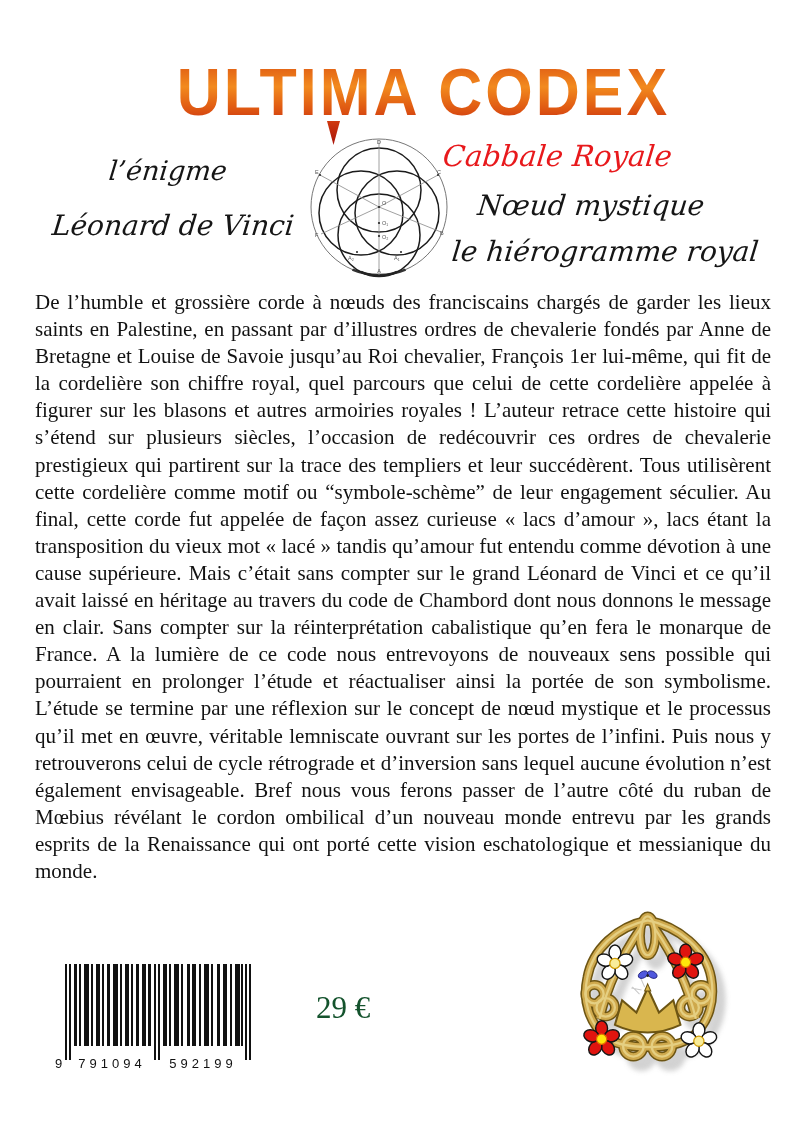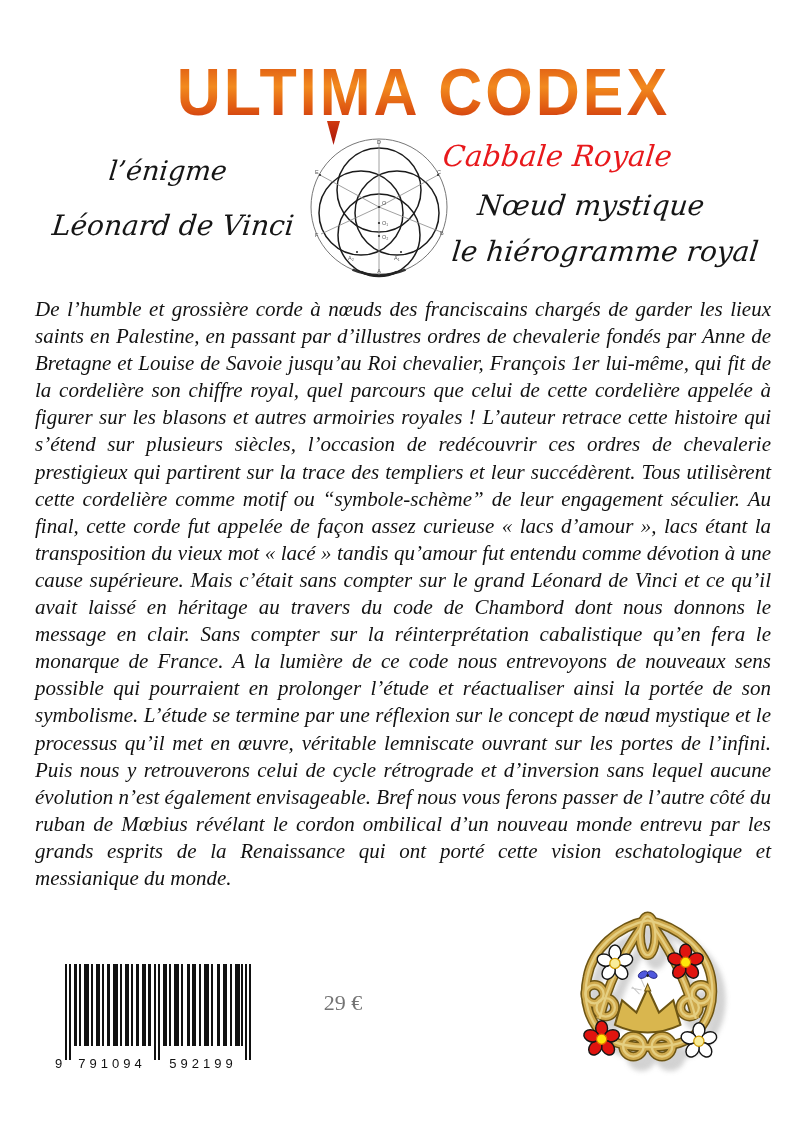--- a/index.html
+++ b/index.html
@@ -23,28 +23,28 @@
   .lt2{position:absolute;left:28px;top:201px;width:290px;text-align:center;font-size:28px;}
   .rt1{position:absolute;left:443px;top:131px;width:220px;text-align:center;font-size:29px;color:#e8191c;}
   .rt2{position:absolute;left:476px;top:181px;width:230px;text-align:center;font-size:28px;}
   .rt3{position:absolute;left:452px;top:227px;width:280px;text-align:center;font-size:28px;}
 
   
   .diagram{position:absolute;left:304px;top:127px;width:150px;height:148px;}
   .diagram text{font-family:"Liberation Sans",sans-serif;font-size:5.5px;fill:#555;}
 
   
-  .synopsis{position:absolute;left:35px;top:288px;width:736px;
-            font-size:21px;line-height:27.1px;text-align:justify;color:#121212;font-style:italic;}
+  .synopsis{position:absolute;left:35px;top:281px;width:736px;
+            font-size:21px;line-height:27.1px;text-align:justify;color:#121212;}
 
   
   .barcode{position:absolute;left:52px;top:956px;width:212px;height:106px;}
   .barcode text{font-family:"Liberation Sans",sans-serif;font-size:13px;fill:#111;}
   .price{position:absolute;left:288px;top:982px;width:110px;text-align:center;
-         font-size:22px;color:#737373;}
+         font-size:31px;color:#14532d;}
   .emblem{position:absolute;left:580px;top:896px;width:162px;height:172px;}
 </style>
 </head>
 <body>
 
 <div class="page">
 
   <div class="title">ULTIMA CODEX</div>
   <div class="m-spike"></div>
 

